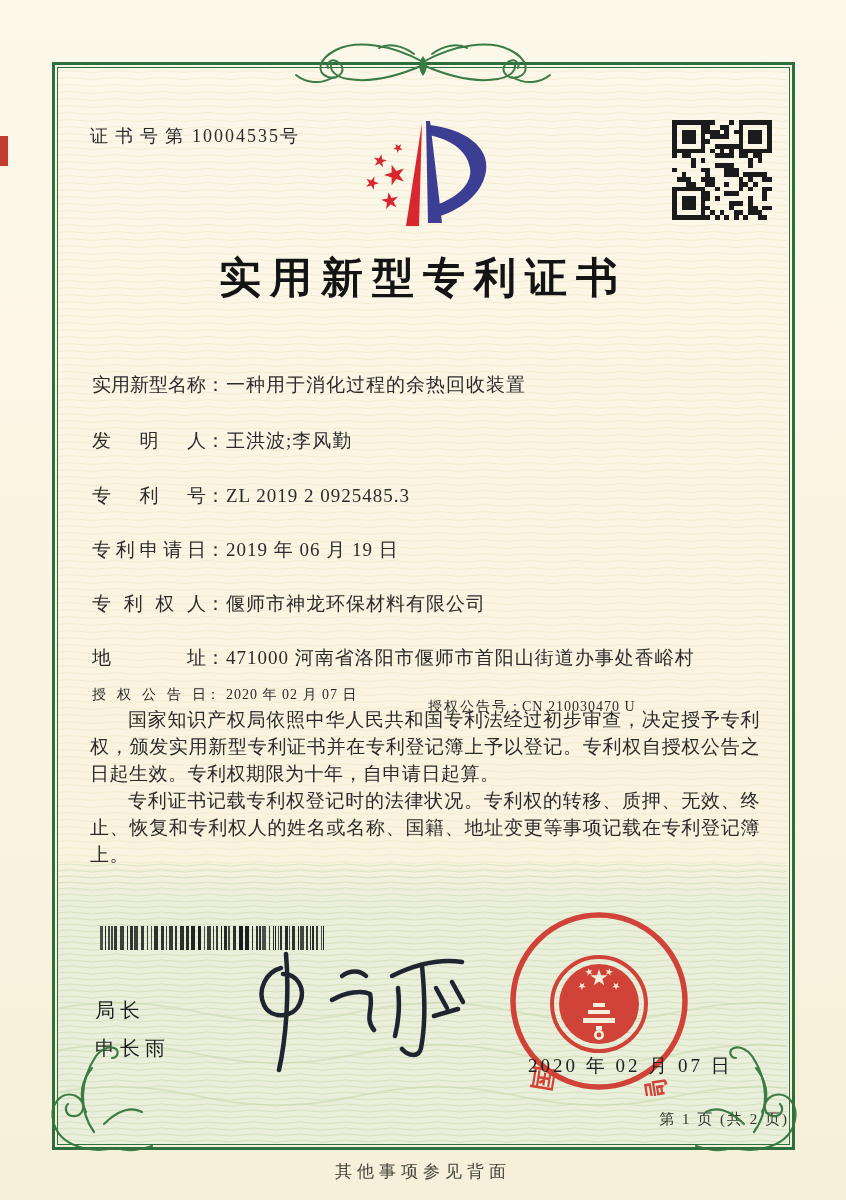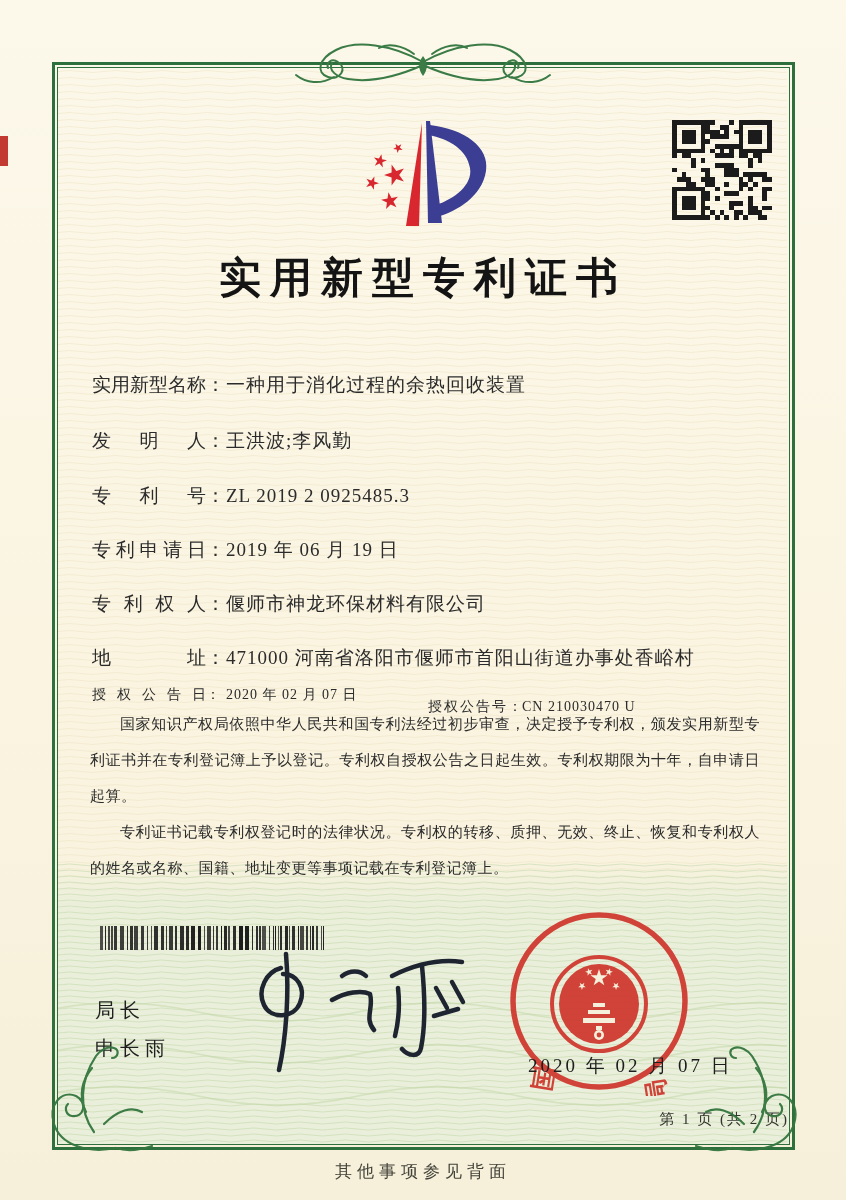--- a/index.html
+++ b/index.html
@@ -23,21 +23,21 @@
   .fields{position:absolute;left:92px;top:372px;width:670px;font-size:19px;z-index:2;}
   .frow{position:absolute;left:0;white-space:nowrap;}
   .frow:nth-of-type(1){top:0;} .frow:nth-of-type(2){top:56px;} .frow:nth-of-type(3){top:111px;}
   .frow:nth-of-type(4){top:165px;} .frow:nth-of-type(5){top:219px;} .frow:nth-of-type(6){top:273px;}
   .flabel{display:inline-block;width:114px;text-align:justify;text-align-last:justify;vertical-align:top;}
   .fcolon{display:inline-block;width:20px;}
   .fvalue{letter-spacing:1px;}
   .grant{position:absolute;left:92px;top:686px;width:670px;font-size:14px;z-index:2;white-space:nowrap;}
   .grant .right{position:absolute;left:336px;top:12px;}
   .glabel{letter-spacing:2px;}
-  .paras{position:absolute;left:90px;top:706px;width:670px;font-size:15px;line-height:36px;
+  .paras{position:absolute;left:90px;top:706px;width:670px;font-size:19px;line-height:27px;
     text-align:justify;letter-spacing:.5px;z-index:2;}
   .paras p{margin:0;text-indent:2em;}
   .barcode{position:absolute;left:100px;top:926px;z-index:2;}
   .officer-title{position:absolute;left:95px;top:997px;font-size:20px;letter-spacing:5px;
     font-family:"Liberation Sans","DejaVu Sans",sans-serif;color:#1f1f1f;z-index:2;}
   .officer-name{position:absolute;left:95px;top:1035px;font-size:20px;letter-spacing:5px;
     font-family:"Liberation Sans","DejaVu Sans",sans-serif;color:#1f1f1f;z-index:2;}
   .signature{position:absolute;left:226px;top:946px;z-index:2;}
   .seal{position:absolute;left:504px;top:906px;opacity:.92;z-index:3;}
   .seal-date{position:absolute;left:528px;top:1053px;font-size:19px;letter-spacing:3px;color:#1d1d1d;z-index:4;}
@@ -91,20 +91,23 @@
       <path d="M66,84 C80,70 94,66 104,72"></path>
       <path d="M78,108 C90,112 102,110 114,106"></path>
     </g>
   </svg>
   <svg class="flourish fl-right" width="120" height="130" viewBox="0 0 120 130">
     <use href="#fl-half" transform="translate(120,0) scale(-1,1)"></use>
   </svg>
 
   <div class="edge-mark"></div>
 
+  <div class="cert-no">
+    <span class="pre">证书号第</span><span class="num">10004535</span><span class="pre">号</span>
+  </div>
 
   <svg class="logo" width="145" height="120" viewBox="0 0 145 120">
     <g id="logo-stars">
         <polygon points="39.60,51.54 44.30,58.00 51.90,55.53 47.20,62.00 51.90,68.47 44.30,66.00 39.60,72.46 39.60,64.47 32.00,62.00 39.60,59.53" fill="#d8272e"></polygon>
         <polygon points="29.46,41.15 29.99,46.21 34.96,47.27 30.32,49.34 30.85,54.39 27.44,50.62 22.80,52.68 25.34,48.28 21.94,44.50 26.91,45.56" fill="#d8272e"></polygon>
         <polygon points="43.50,30.67 46.20,33.10 49.35,31.28 47.87,34.60 50.57,37.03 46.95,36.65 45.48,39.97 44.72,36.42 41.11,36.04 44.26,34.22" fill="#d8272e"></polygon>
         <polygon points="22.39,63.42 22.22,68.50 27.00,70.24 22.11,71.65 21.93,76.73 19.09,72.51 14.20,73.91 17.33,69.91 14.48,65.69 19.26,67.43" fill="#d8272e"></polygon>
         <polygon points="36.44,79.14 39.51,84.91 45.95,83.77 41.40,88.48 44.47,94.25 38.60,91.39 34.05,96.09 34.96,89.61 29.09,86.75 35.53,85.61" fill="#d8272e"></polygon>
       </g>
     <polygon points="70,10 54,113 67,113" fill="#d8272e"></polygon>

